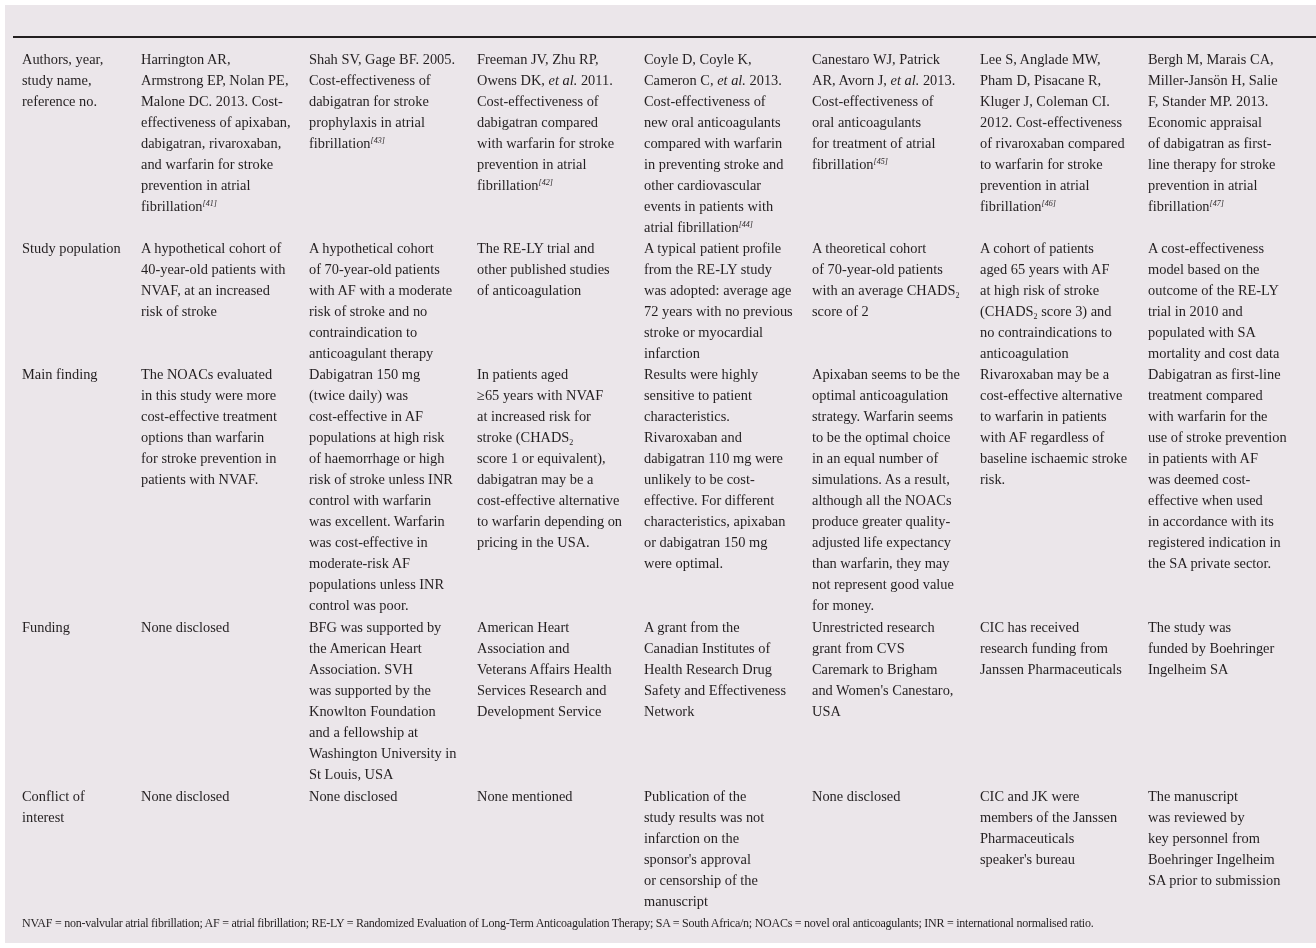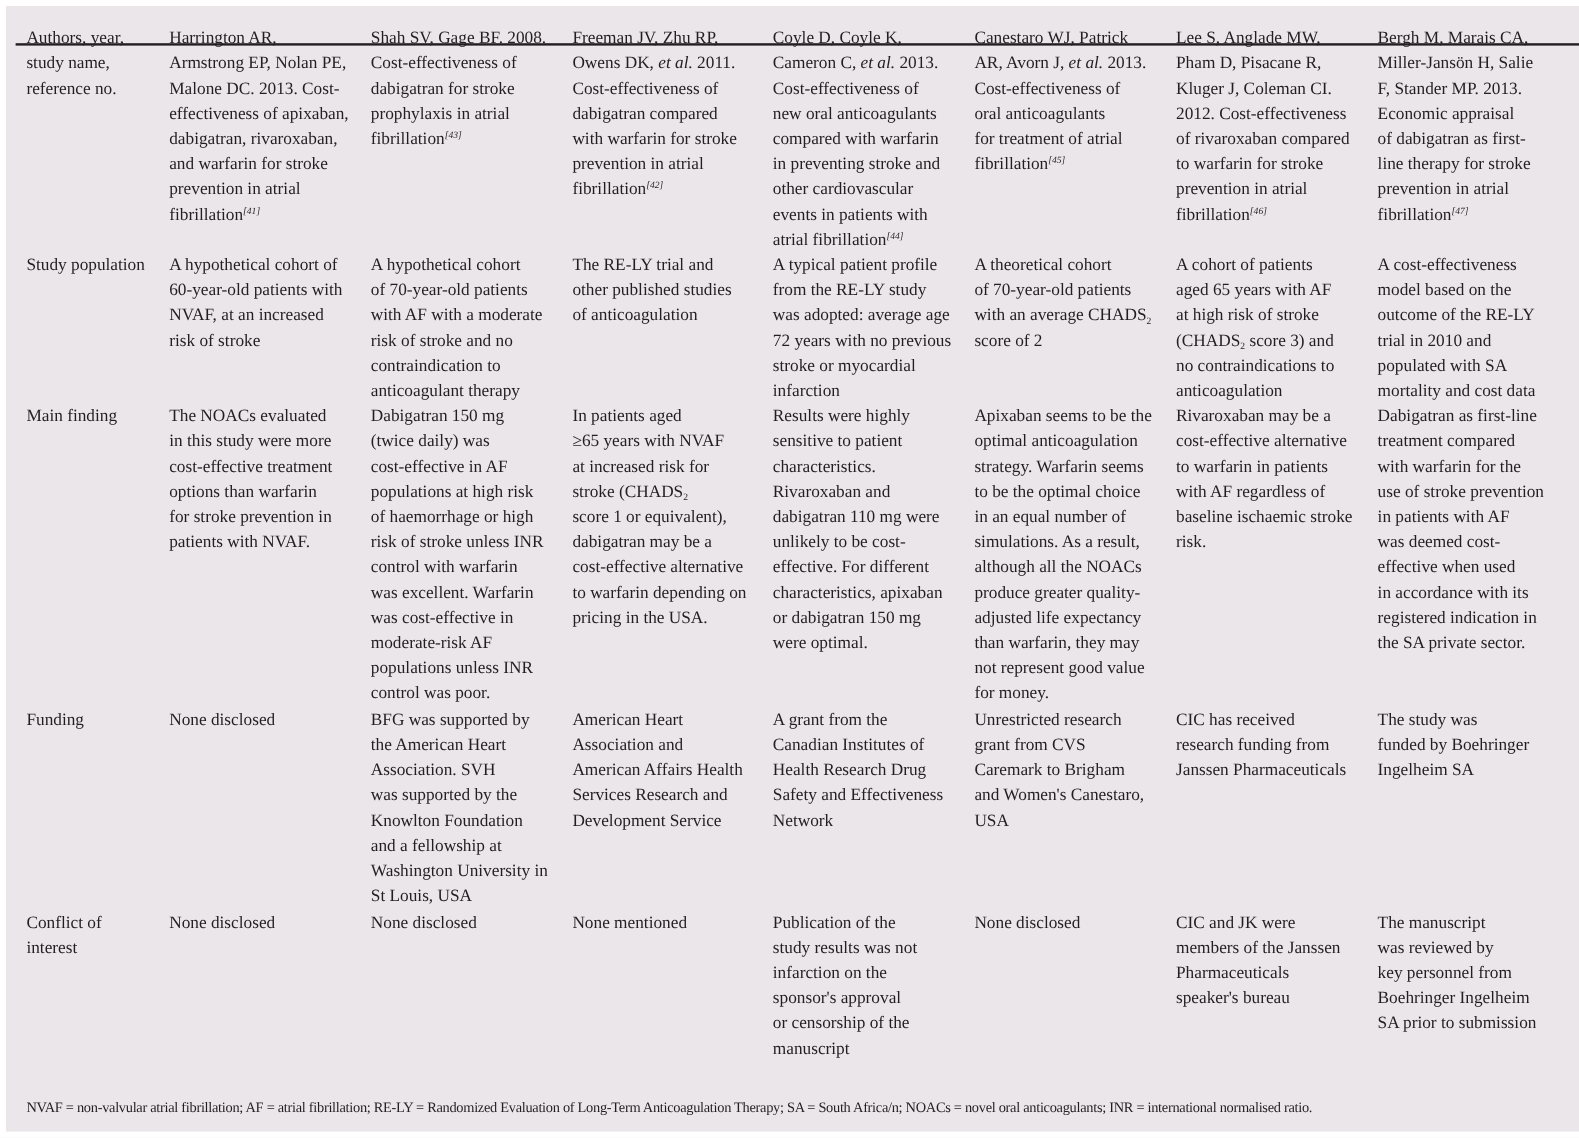--- a/index.html
+++ b/index.html
@@ -34,21 +34,21 @@
       position: absolute;
       left: 8px;
       right: 0;
       top: 31px;
       height: 2px;
       background: #231f20;
     }
     table.main {
       position: absolute;
       left: 17px;
-      top: 17px;
+      top: 44px;
       border-collapse: collapse;
       table-layout: fixed;
       width: 1290px;
       font-size: 14.4px;
       line-height: 21px;
     }
     table.main td {
       vertical-align: top;
       padding: 0 4px 0 0;
       white-space: nowrap;
@@ -106,21 +106,21 @@
             <span class="line">Harrington AR,</span>
             <span class="line">Armstrong EP, Nolan PE,</span>
             <span class="line">Malone DC. 2013. Cost-</span>
             <span class="line">effectiveness of apixaban,</span>
             <span class="line">dabigatran, rivaroxaban,</span>
             <span class="line">and warfarin for stroke</span>
             <span class="line">prevention in atrial</span>
             <span class="line">fibrillation<sup>[41]</sup></span>
           </td>
           <td>
-            <span class="line">Shah SV, Gage BF. 2008.</span>
+            <span class="line">Shah SV, Gage BF. 2005.</span>
             <span class="line">Cost-effectiveness of</span>
             <span class="line">dabigatran for stroke</span>
             <span class="line">prophylaxis in atrial</span>
             <span class="line">fibrillation<sup>[43]</sup></span>
           </td>
           <td>
             <span class="line">Freeman JV, Zhu RP,</span>
             <span class="line">Owens DK, <i>et al.</i> 2011.</span>
             <span class="line">Cost-effectiveness of</span>
             <span class="line">dabigatran compared</span>
@@ -167,21 +167,21 @@
             <span class="line">prevention in atrial</span>
             <span class="line">fibrillation<sup>[47]</sup></span>
           </td>
         </tr>
       <tr class="r-pop">
           <td>
             <span class="line">Study population</span>
           </td>
           <td>
             <span class="line">A hypothetical cohort of</span>
-            <span class="line">60-year-old patients with</span>
+            <span class="line">40-year-old patients with</span>
             <span class="line">NVAF, at an increased</span>
             <span class="line">risk of stroke</span>
           </td>
           <td>
             <span class="line">A hypothetical cohort</span>
             <span class="line">of 70-year-old patients</span>
             <span class="line">with AF with a moderate</span>
             <span class="line">risk of stroke and no</span>
             <span class="line">contraindication to</span>
             <span class="line">anticoagulant therapy</span>
@@ -319,21 +319,21 @@
             <span class="line">Association. SVH</span>
             <span class="line">was supported by the</span>
             <span class="line">Knowlton Foundation</span>
             <span class="line">and a fellowship at</span>
             <span class="line">Washington University in</span>
             <span class="line">St Louis, USA</span>
           </td>
           <td>
             <span class="line">American Heart</span>
             <span class="line">Association and</span>
-            <span class="line">American Affairs Health</span>
+            <span class="line">Veterans Affairs Health</span>
             <span class="line">Services Research and</span>
             <span class="line">Development Service</span>
           </td>
           <td>
             <span class="line">A grant from the</span>
             <span class="line">Canadian Institutes of</span>
             <span class="line">Health Research Drug</span>
             <span class="line">Safety and Effectiveness</span>
             <span class="line">Network</span>
           </td>

